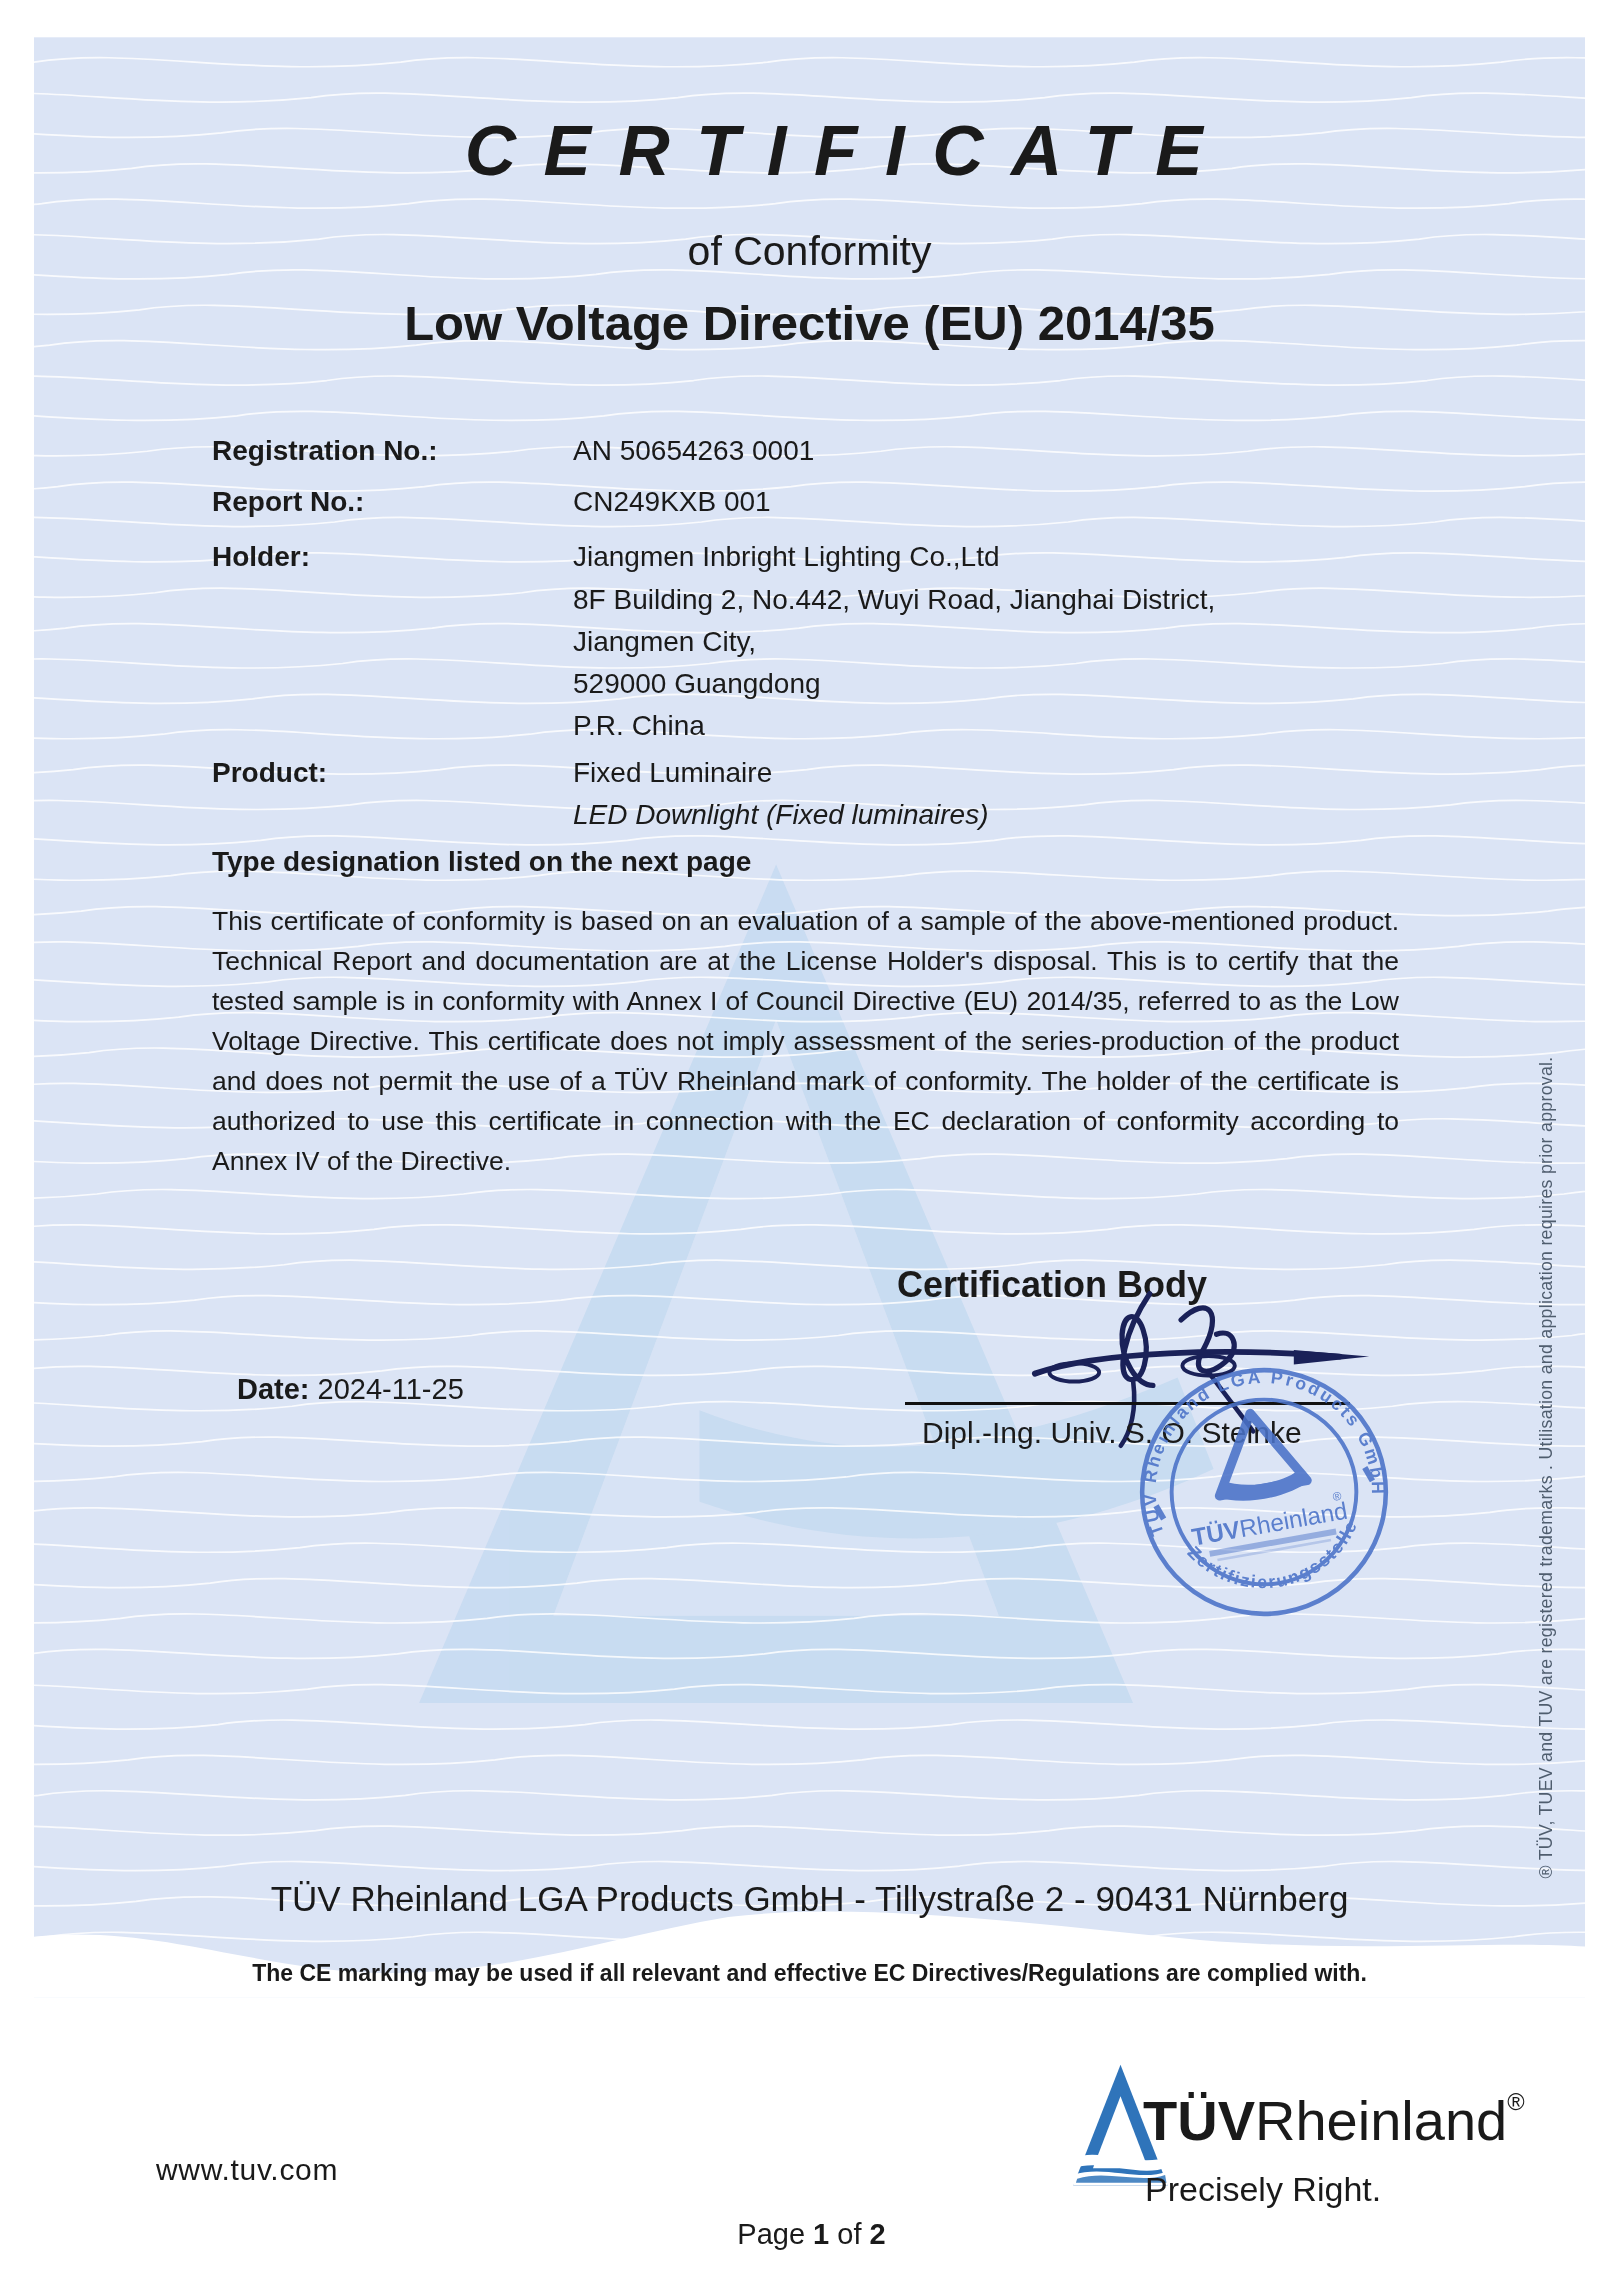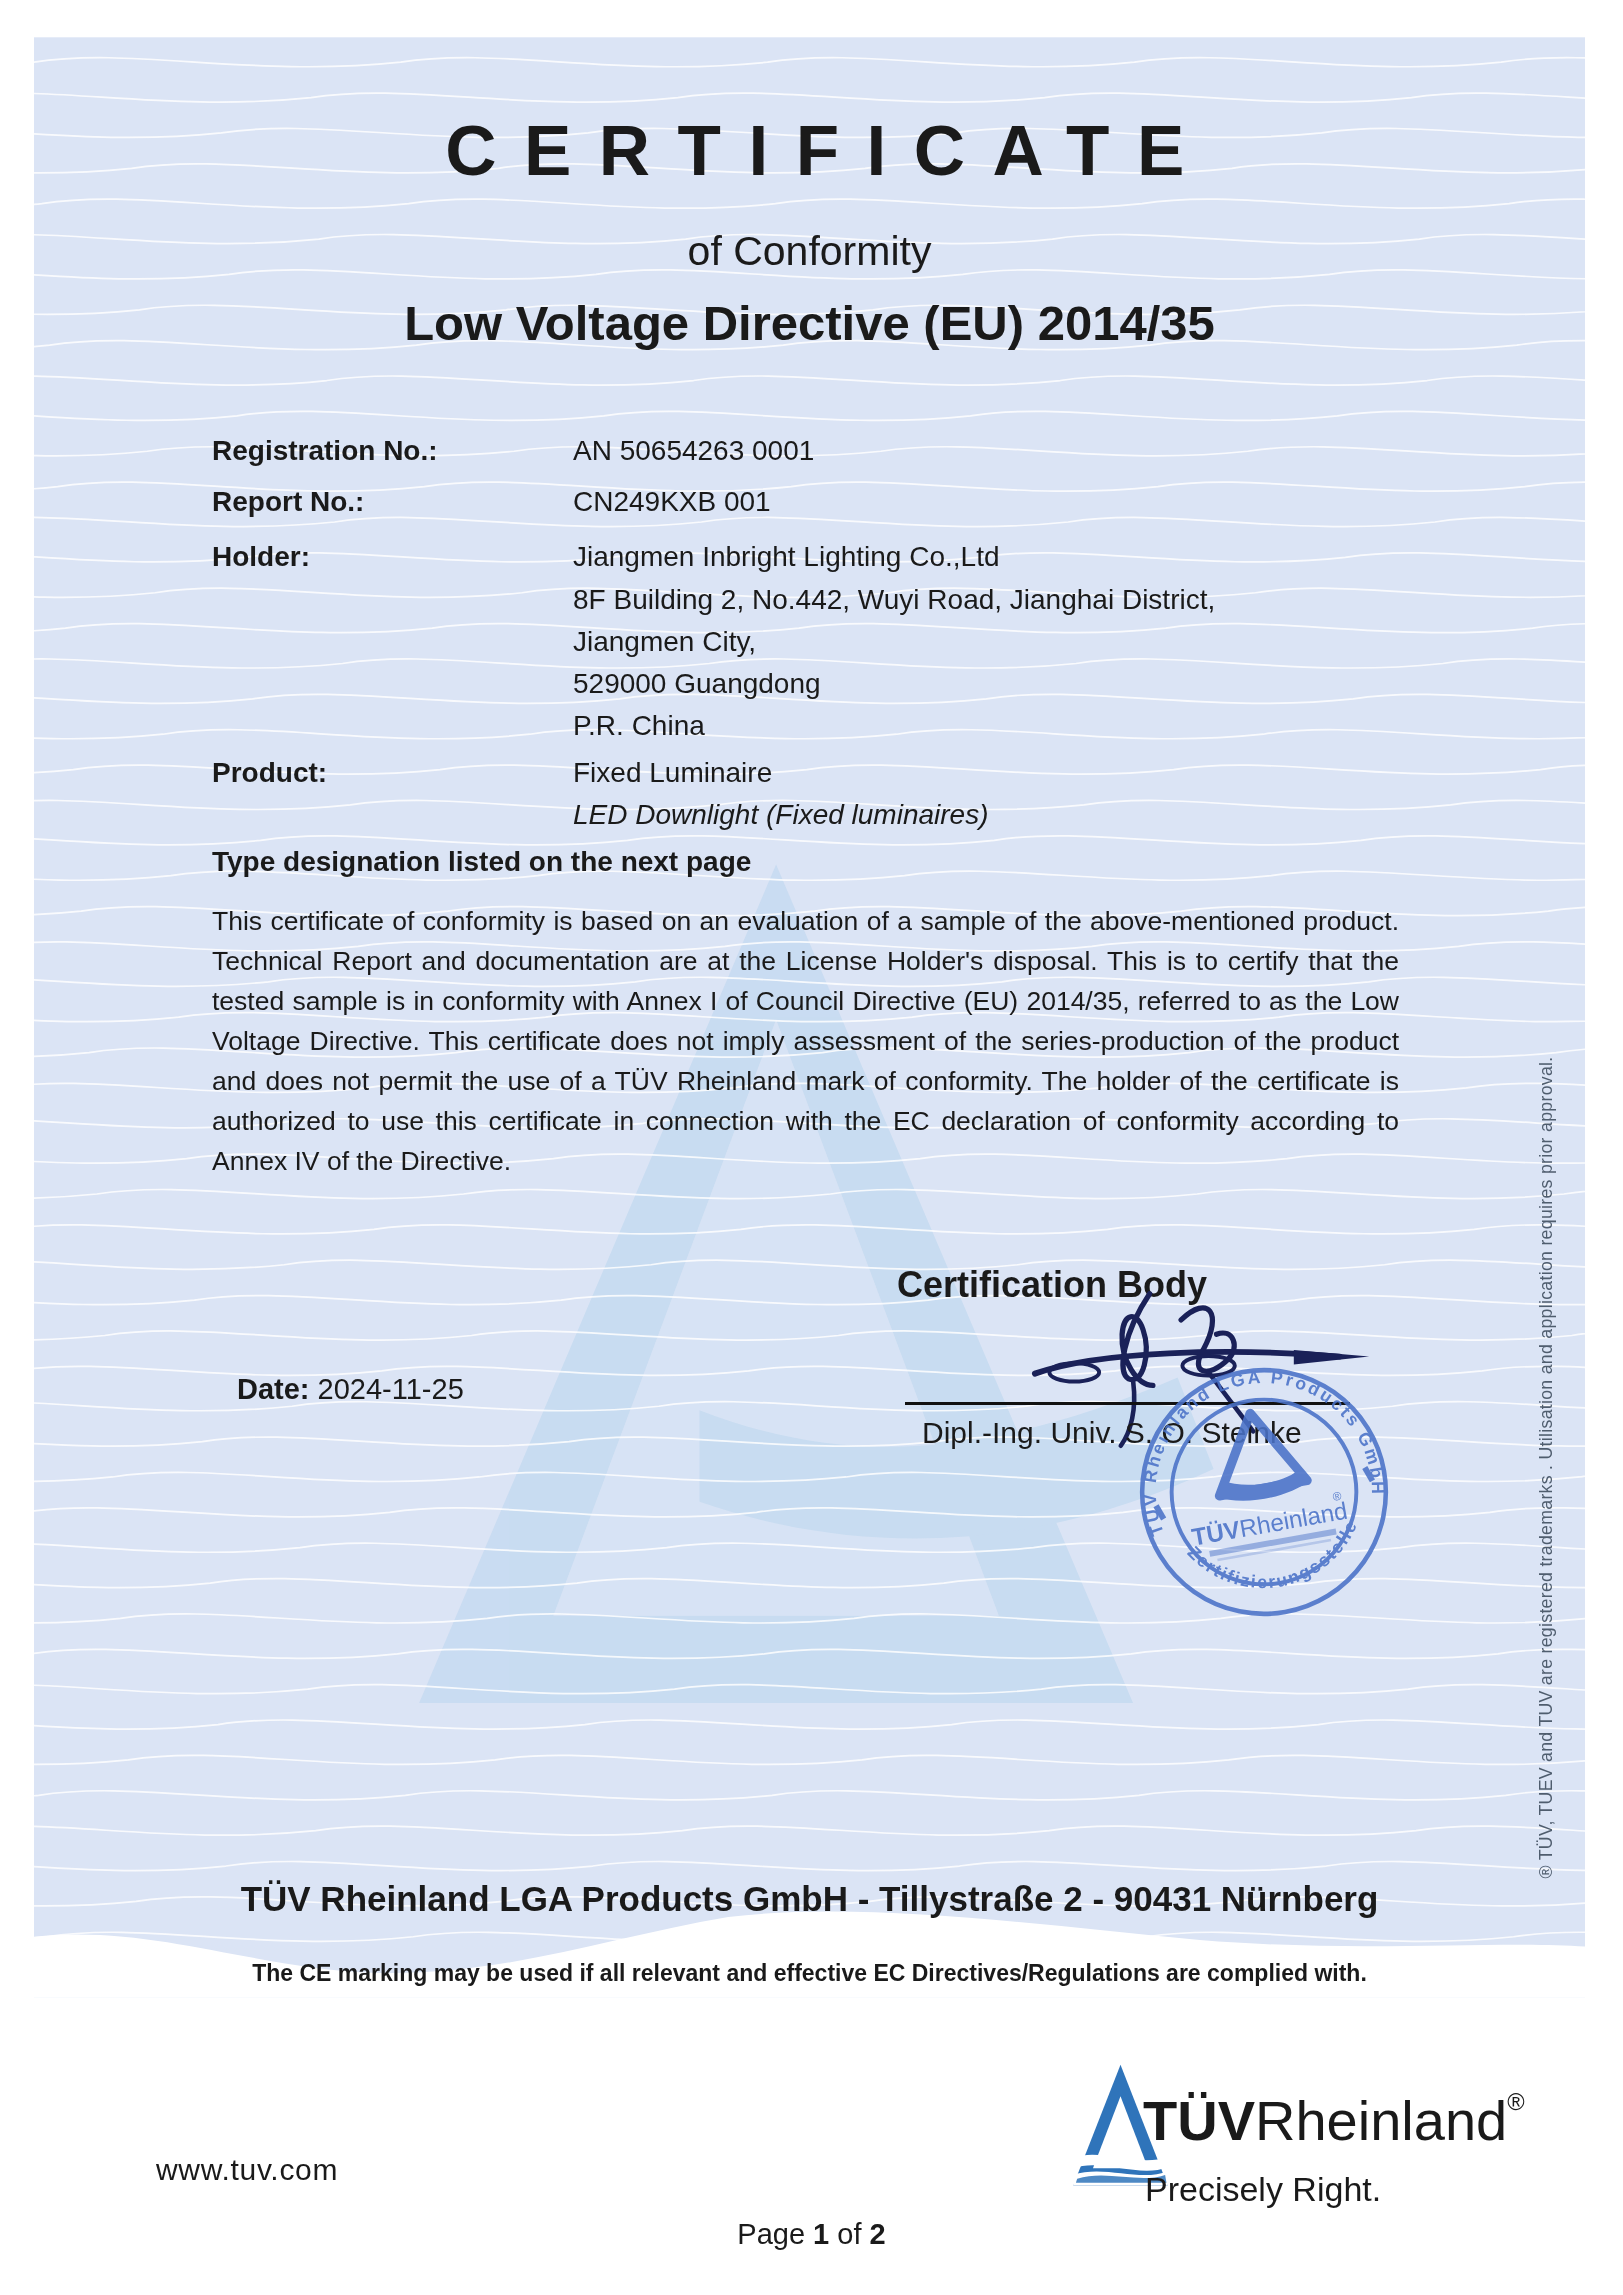--- a/index.html
+++ b/index.html
@@ -3,37 +3,37 @@
 <meta charset="utf-8">
 <style>
   html,body{margin:0;padding:0;background:#ffffff;}
   .page{
     position:relative;width:1623px;height:2295px;background:#ffffff;
     font-family:"Liberation Sans","DejaVu Sans",sans-serif;color:#1a1a1a;overflow:hidden;
   }
   .abs{position:absolute;}
   .panel-bg{position:absolute;left:34px;top:37px;width:1551px;height:1961px;}
   .center-band{left:34px;width:1551px;text-align:center;}
-  .title-main{top:110px;font-size:71px;font-weight:700;letter-spacing:27.5px;padding-left:19px;}
+  .title-main{top:110px;font-size:71px;font-weight:700;letter-spacing:27.5px;padding-left:38px;font-style:italic;}
   .title-sub1{top:228px;font-size:41px;font-weight:400;}
   .title-sub2{top:295px;font-size:49px;font-weight:700;}
   .field-label{left:212px;font-size:28px;font-weight:700;}
   .field-value{left:573px;font-size:28px;font-weight:400;}
   .italic{font-style:italic;}
   .type-note{left:212px;top:846px;font-size:28px;font-weight:700;}
   .body-par{
     left:212px;top:901px;width:1187px;font-size:26.5px;line-height:40px;
     text-align:justify;text-justify:inter-word;font-weight:400;
   }
   .cert-heading{left:897px;top:1264px;font-size:36px;font-weight:700;}
   .date-line{left:211px;top:1373px;font-size:29px;}
   .date-line b{font-weight:700;margin-left:26px;}
   .sig-rule{left:905px;top:1402px;width:445px;height:2.6px;background:#111111;}
   .signer{left:922px;top:1416px;font-size:30px;}
-  .company-line{top:1879px;font-size:35px;font-weight:700;}
+  .company-line{top:1879px;font-size:35px;font-weight:400;}
   .ce-line{top:1960px;font-size:23px;font-weight:700;}
   .website{left:156px;top:2153px;font-size:30px;letter-spacing:0.7px;}
   .brand-text{left:1143px;top:2088px;font-size:56px;white-space:nowrap;}
   .brand-text .bold{font-weight:700;}
   .brand-text .reg{font-size:23.6px;vertical-align:30px;}
   .tagline{left:1145px;top:2170px;font-size:34px;}
   .page-num{left:0;width:1623px;top:2218px;text-align:center;font-size:29px;}
   .page-num b{font-weight:700;}
   .side-note{
     left:1182px;top:1504px;width:727px;height:22px;line-height:22px;

